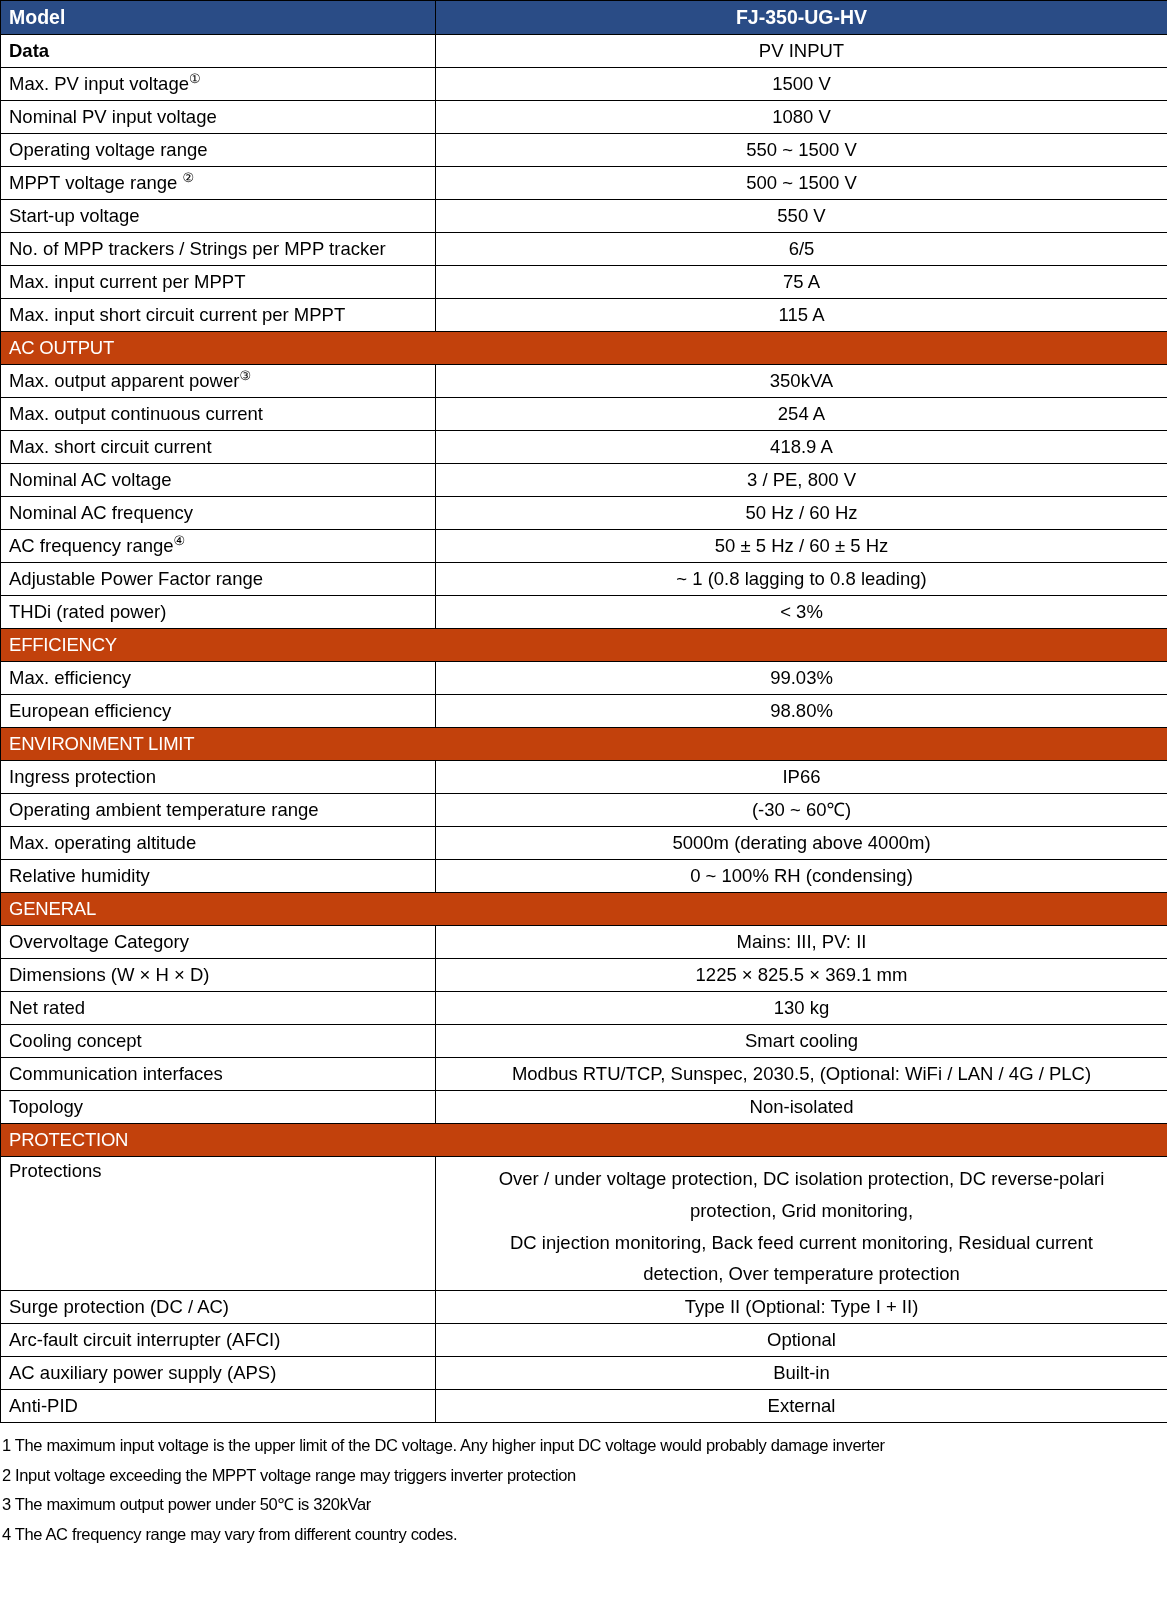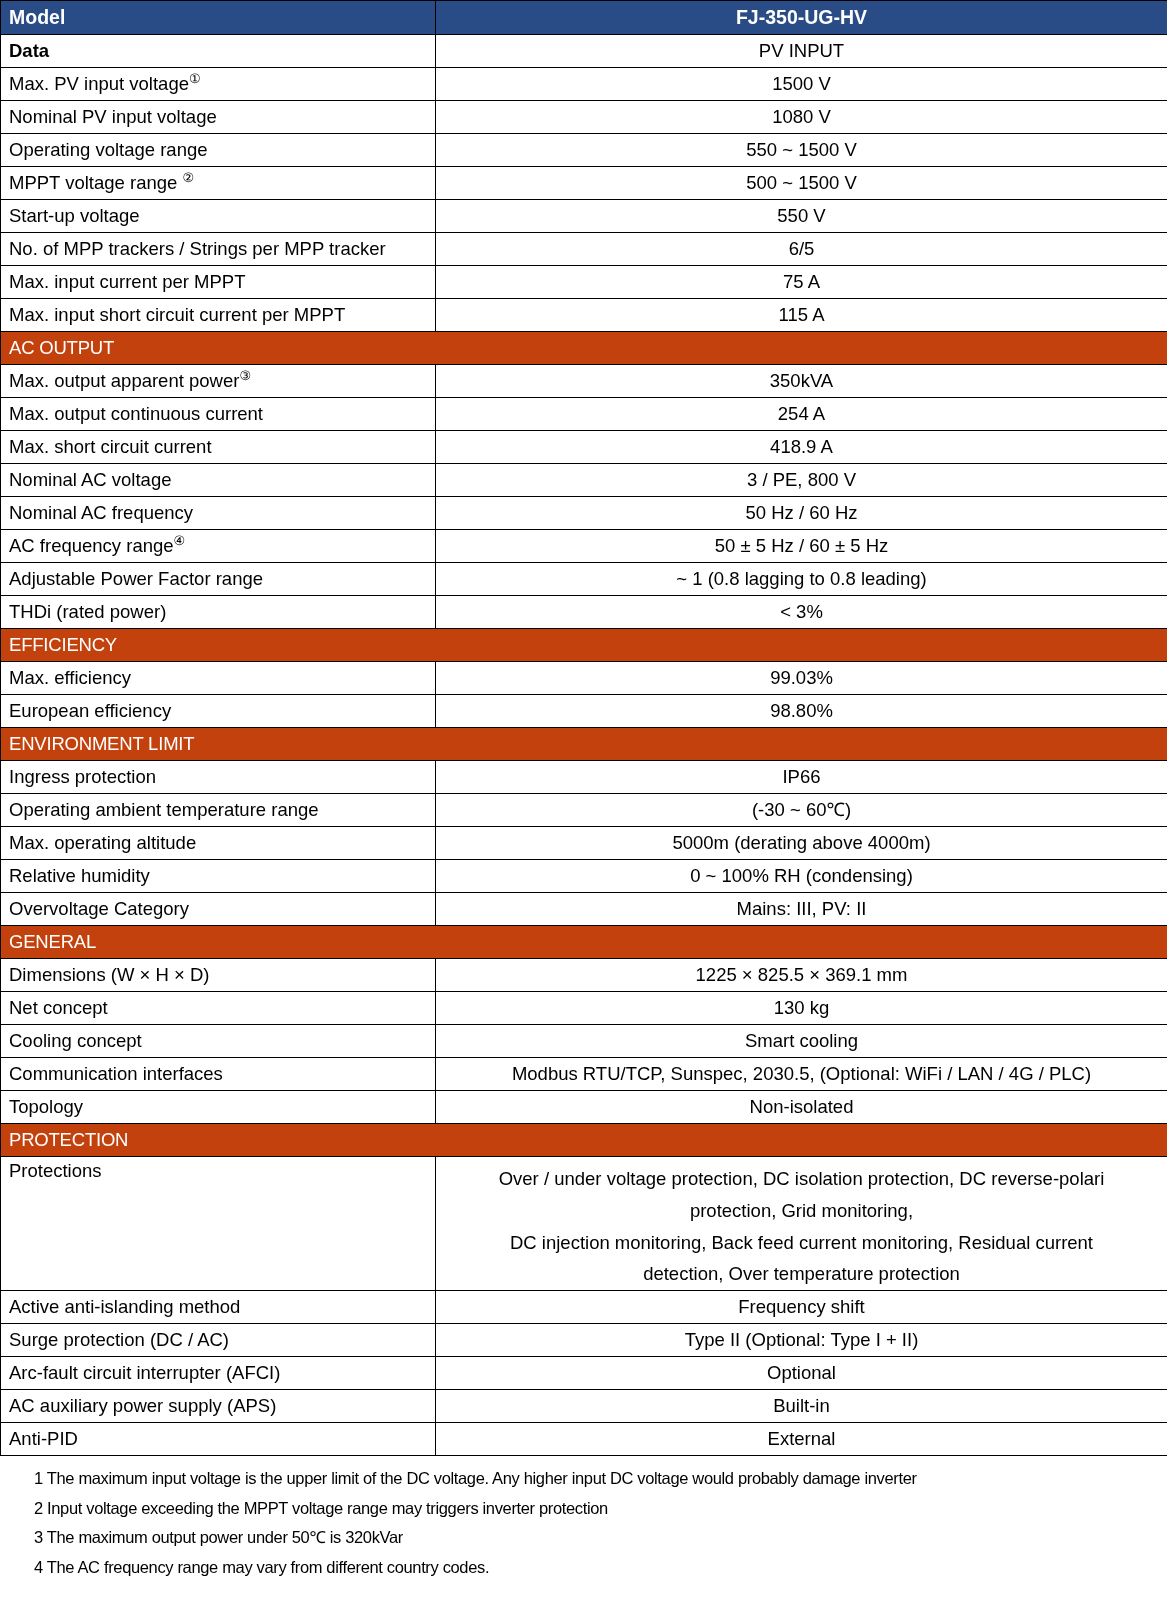--- a/index.html
+++ b/index.html
@@ -86,21 +86,20 @@
   }
   .notes {
     padding: 14px 2px 0 2px;
   }
   .notes .note {
     font-size: 16.5px;
     line-height: 1.0;
     padding: 0 0 13px 0;
     white-space: nowrap;
     color: #000000;
-    margin-left: 32px;
   }
   .squeeze { letter-spacing: -0.35px; }
 </style>
 </head>
 <body>
 
 <div id="sheet">
   <table class="spec">
     <colgroup>
       <col class="c-label">
@@ -206,32 +205,32 @@
         </tr>
         <tr>
           <td class="label"><span>Max. operating altitude</span></td>
           <td class="value"><span>5000m (derating above 4000m)</span></td>
         </tr>
         <tr>
           <td class="label"><span>Relative humidity</span></td>
           <td class="value"><span>0 ~ 100% RH (condensing)</span></td>
         </tr>
         <tr>
+          <td class="section" colspan="2">GENERAL</td>
+        </tr>
+        <tr>
           <td class="label"><span>Overvoltage Category</span></td>
           <td class="value"><span>Mains: III, PV: II</span></td>
         </tr>
         <tr>
-          <td class="section" colspan="2">GENERAL</td>
-        </tr>
-        <tr>
           <td class="label"><span>Dimensions (W × H × D)</span></td>
           <td class="value"><span>1225 × 825.5 × 369.1 mm</span></td>
         </tr>
         <tr>
-          <td class="label"><span>Net concept</span></td>
+          <td class="label"><span>Net rated</span></td>
           <td class="value"><span>130 kg</span></td>
         </tr>
         <tr>
           <td class="label"><span>Cooling concept</span></td>
           <td class="value"><span>Smart cooling</span></td>
         </tr>
         <tr>
           <td class="label"><span>Communication interfaces</span></td>
           <td class="value"><span>Modbus RTU/TCP, Sunspec, 2030.5, (Optional: WiFi / LAN / 4G / PLC)</span></td>
         </tr>
@@ -243,24 +242,20 @@
           <td class="section" colspan="2">PROTECTION</td>
         </tr>
         <tr class="tall">
           <td class="label"><span>Protections</span></td>
           <td class="value">
             <div>Over / under voltage protection, DC isolation protection, DC reverse-polari</div>
             <div>protection, Grid monitoring,</div>
             <div>DC injection monitoring, Back feed current monitoring, Residual current</div>
             <div>detection, Over temperature protection</div>
           </td>
-        </tr>
-        <tr>
-          <td class="label"><span>Active anti-islanding method</span></td>
-          <td class="value"><span>Frequency shift</span></td>
         </tr>
         <tr>
           <td class="label"><span>Surge protection (DC / AC)</span></td>
           <td class="value"><span>Type II (Optional: Type I + II)</span></td>
         </tr>
         <tr>
           <td class="label"><span>Arc-fault circuit interrupter (AFCI)</span></td>
           <td class="value"><span>Optional</span></td>
         </tr>
         <tr>

